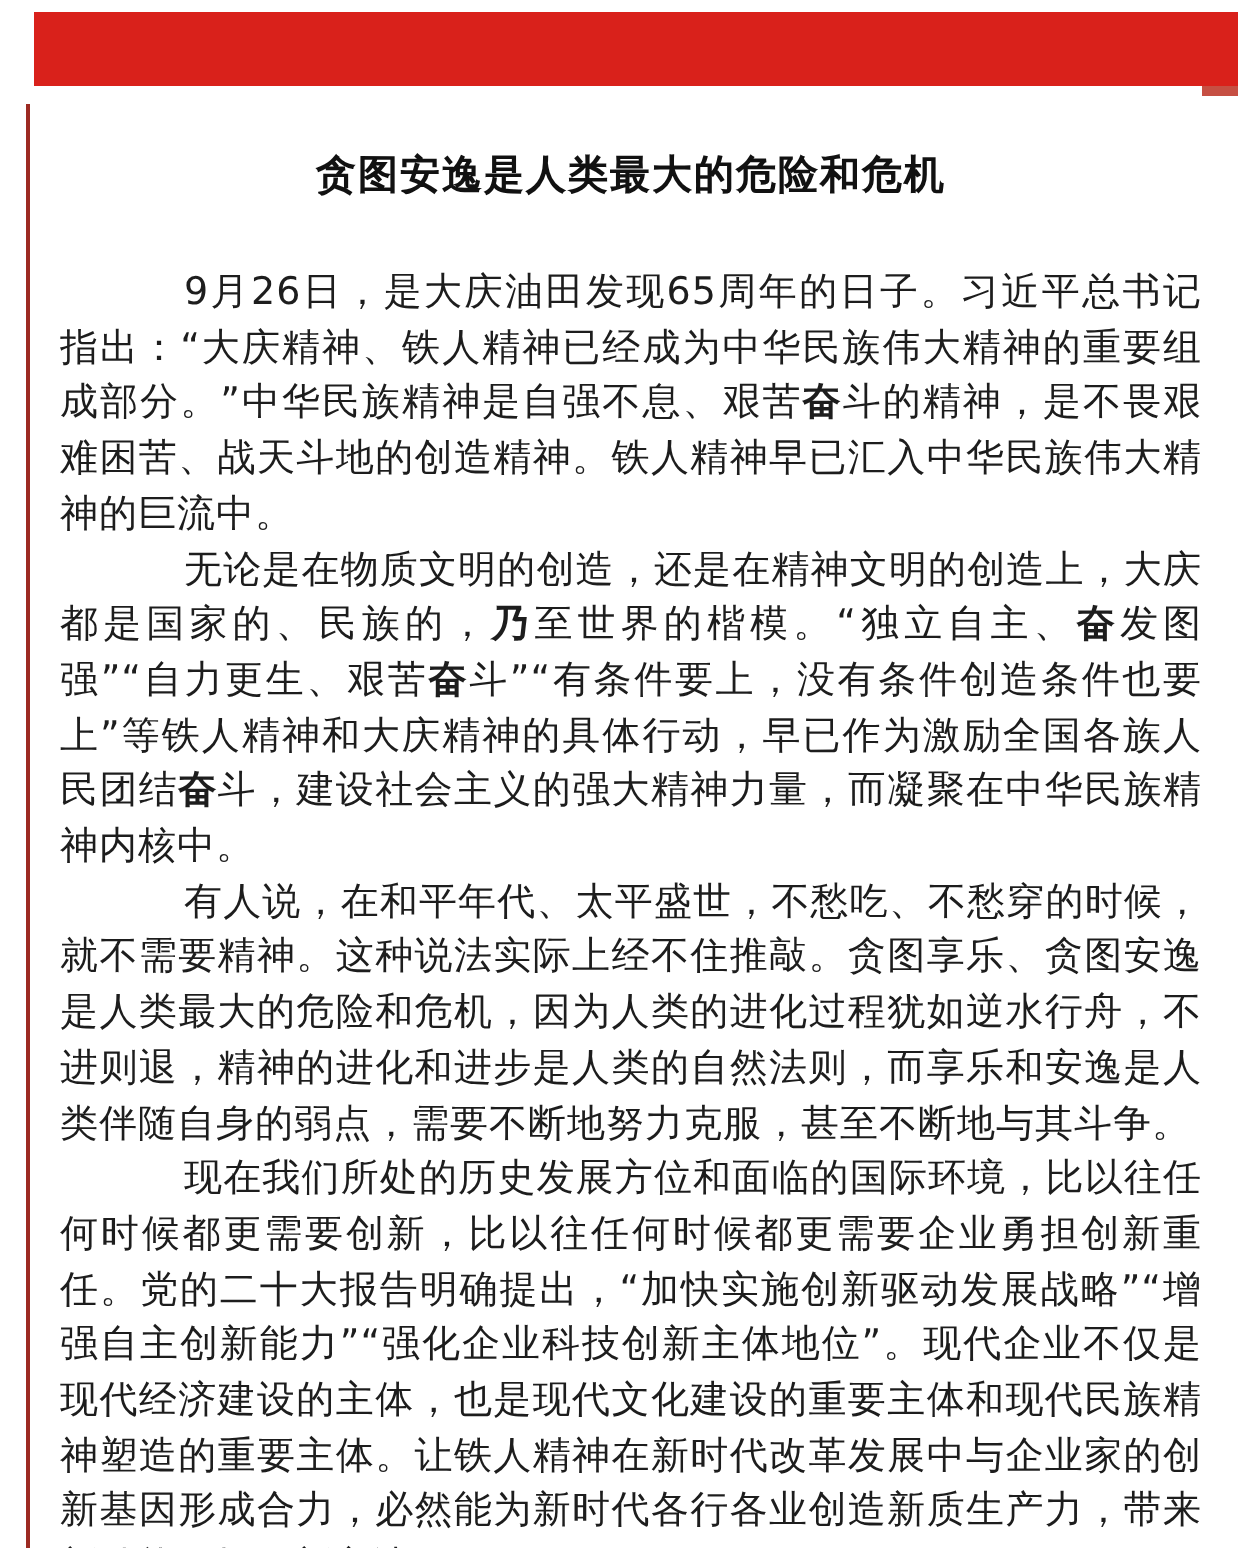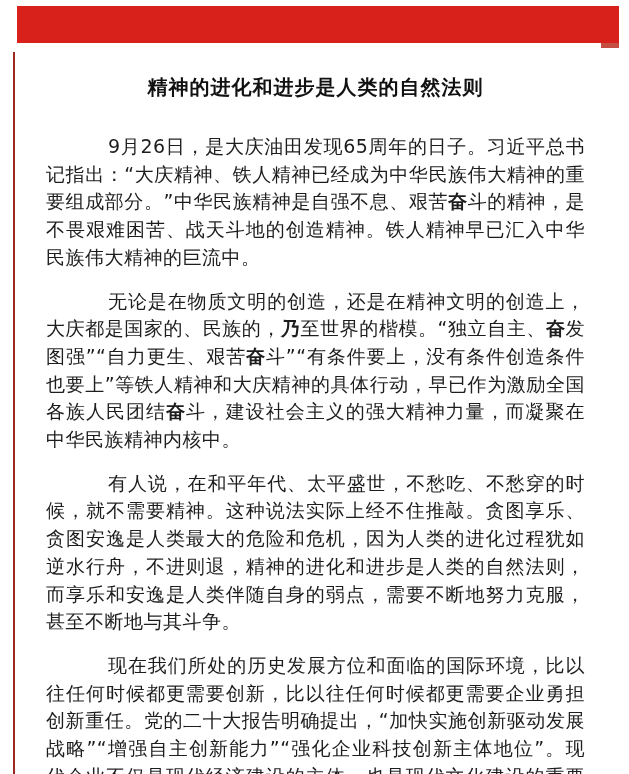--- a/index.html
+++ b/index.html
@@ -52,36 +52,36 @@
   }
   .article-body {
     margin-top: 34px;
     font-size: 19px;
     line-height: 27.7px;
     letter-spacing: 0.5px;
     text-align: justify;
     text-justify: inter-ideograph;
   }
   .para {
-    margin: 16px;
+    margin: 0;
     padding: 0;
     text-indent: 62px;
   }
   .bold-char {
     font-weight: bold;
   }
 </style>
 </head>
 <body>
 
 <div class="banner" style="background: rgb(217, 33, 27);"></div>
 <div class="banner-fold" style="background: rgb(198, 79, 67);"></div>
 <div class="accent-line" style="background: rgb(156, 42, 34);"></div>
 
 <div class="content">
-  <h1 class="title">精神的进化和进步是人类的自然法则</h1>
+  <h1 class="title">贪图安逸是人类最大的危险和危机</h1>
   <div class="article-body" style="color: rgb(29, 29, 29);">
       <p class="para">9月26日，是大庆油田发现65周年的日子。习近平总书记指出：“大庆精神、铁人精神已经成为中华民族伟大精神的重要组成部分。”中华民族精神是自强不息、艰苦<span class="bold-char">奋</span>斗的精神，是不畏艰难困苦、战天斗地的创造精神。铁人精神早已汇入中华民族伟大精神的巨流中。</p>
       <p class="para">无论是在物质文明的创造，还是在精神文明的创造上，大庆都是国家的、民族的，<span class="bold-char">乃</span>至世界的楷模。“独立自主、<span class="bold-char">奋</span>发图强”“自力更生、艰苦<span class="bold-char">奋</span>斗”“有条件要上，没有条件创造条件也要上”等铁人精神和大庆精神的具体行动，早已作为激励全国各族人民团结<span class="bold-char">奋</span>斗，建设社会主义的强大精神力量，而凝聚在中华民族精神内核中。</p>
       <p class="para">有人说，在和平年代、太平盛世，不愁吃、不愁穿的时候，就不需要精神。这种说法实际上经不住推敲。贪图享乐、贪图安逸是人类最大的危险和危机，因为人类的进化过程犹如逆水行舟，不进则退，精神的进化和进步是人类的自然法则，而享乐和安逸是人类伴随自身的弱点，需要不断地努力克服，甚至不断地与其斗争。</p>
       <p class="para">现在我们所处的历史发展方位和面临的国际环境，比以往任何时候都更需要创新，比以往任何时候都更需要企业勇担创新重任。党的二十大报告明确提出，“加快实施创新驱动发展战略”“增强自主创新能力”“强化企业科技创新主体地位”。现代企业不仅是现代经济建设的主体，也是现代文化建设的重要主体和现代民族精神塑造的重要主体。让铁人精神在新时代改革发展中与企业家的创新基因形成合力，必然能为新时代各行各业创造新质生产力，带来新动能，提供新方法。</p>
     </div>
 </div>
 
 </body></html>

